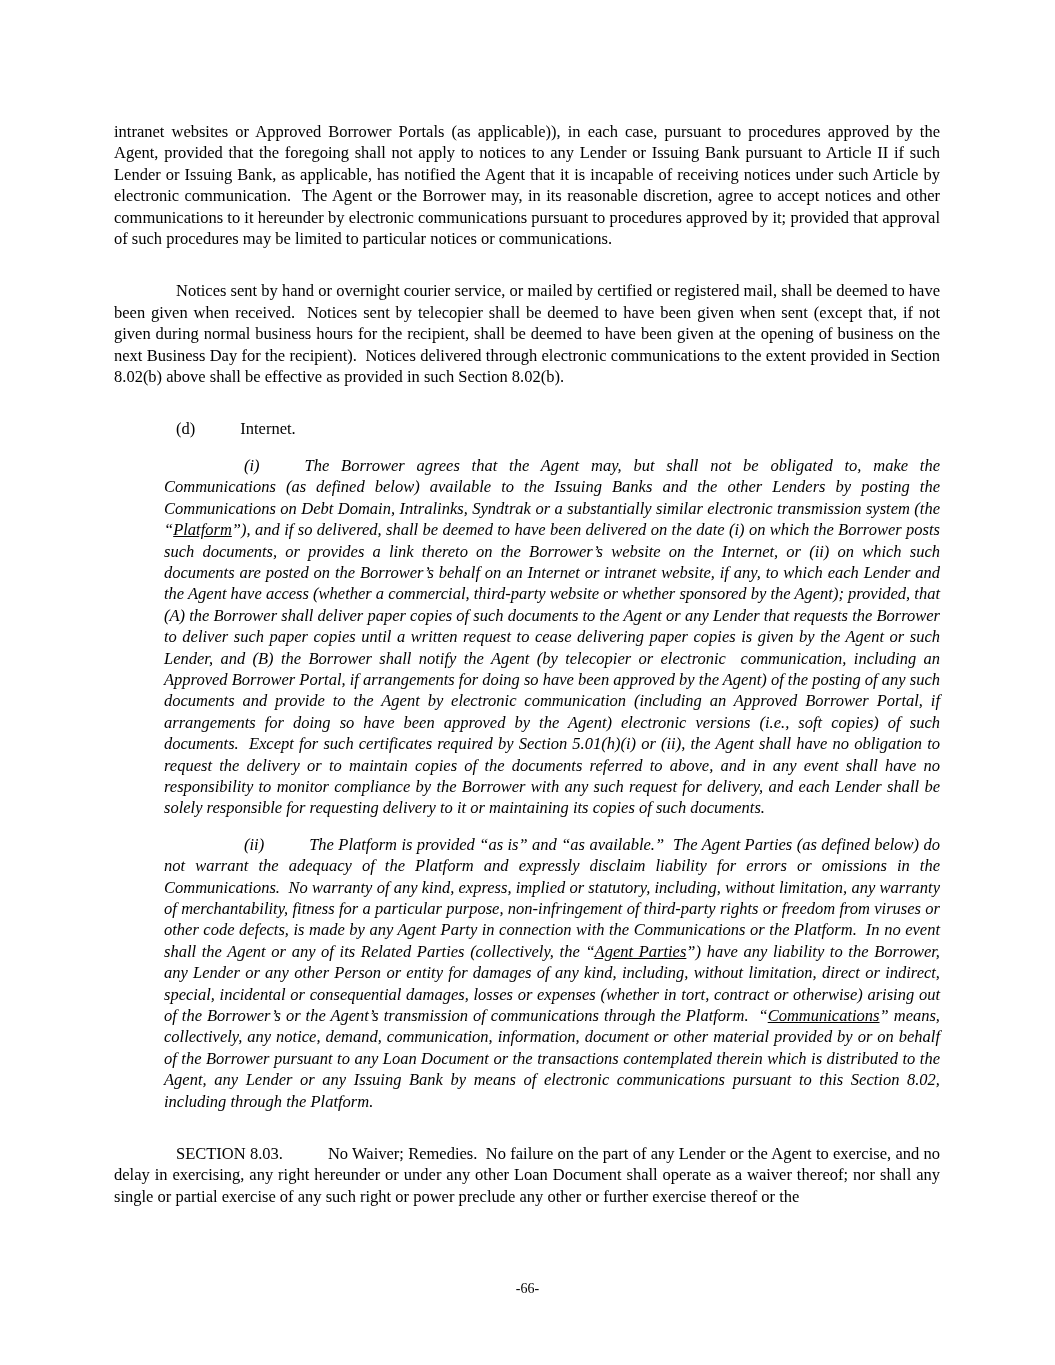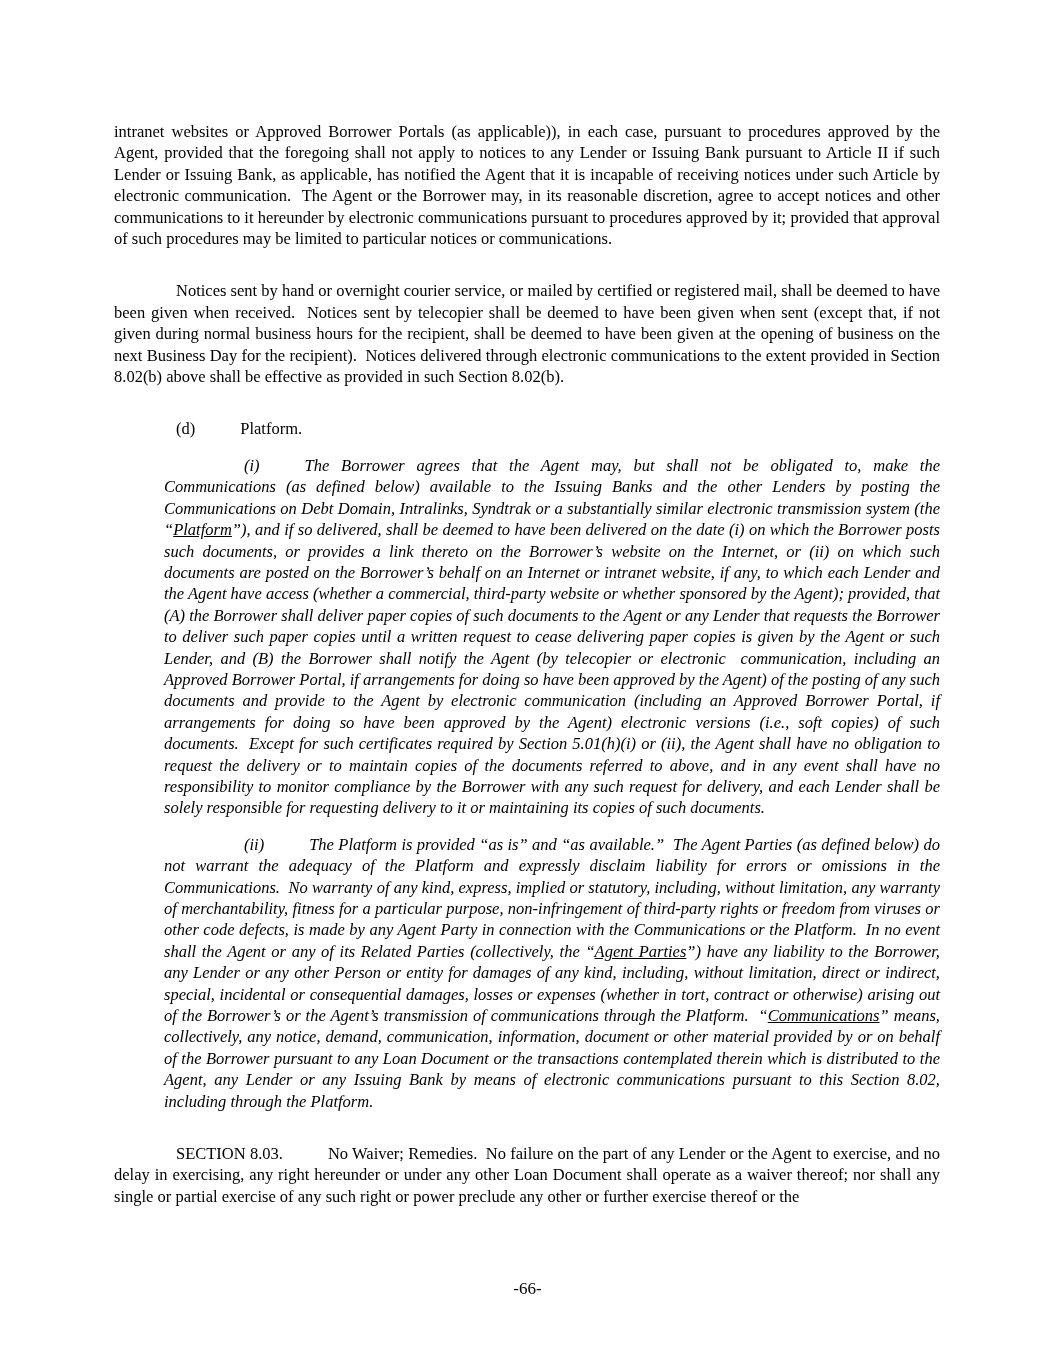--- a/index.html
+++ b/index.html
@@ -42,30 +42,30 @@
   .u {
     text-decoration: underline;
   }
   .footer {
     position: absolute;
     top: 1278px;
     left: 0;
     width: 1055px;
     text-align: center;
     font-family: "Liberation Serif", "DejaVu Serif", serif;
-    font-size: 17px;
+    font-size: 14px;
     color: #000000;
   }
 </style>
 </head>
 <body>
 
 <div class="page">
   <div class="doc" id="doc-body">
       <p class="flush"><span>intranet websites or Approved Borrower Portals (as applicable)), in each case, pursuant to procedures approved by the Agent, provided that the foregoing shall not apply to notices to any Lender or Issuing Bank pursuant to Article II if such Lender or Issuing Bank, as applicable, has notified the Agent that it is incapable of receiving notices under such Article by electronic communication.&nbsp; The Agent or the Borrower may, in its reasonable discretion, agree to accept notices and other communications to it hereunder by electronic communications pursuant to procedures approved by it; provided that approval of such procedures may be limited to particular notices or communications.</span></p>
       <p class="indent"><span>Notices sent by hand or overnight courier service, or mailed by certified or registered mail, shall be deemed to have been given when received.&nbsp; Notices sent by telecopier shall be deemed to have been given when sent (except that, if not given during normal business hours for the recipient, shall be deemed to have been given at the opening of business on the next Business Day for the recipient).&nbsp; Notices delivered through electronic communications to the extent provided in Section 8.02(b) above shall be effective as provided in such Section 8.02(b).</span></p>
-      <p class="indent"><span>(d)</span><span class="tab"></span><span>Platform.</span></p>
+      <p class="indent"><span>(d)</span><span class="tab"></span><span>Internet.</span></p>
       <p class="sub"><span>(i)</span><span class="tab"></span><span>The Borrower agrees that the Agent may, but shall not be obligated to, make the Communications (as defined below) available to the Issuing Banks and the other Lenders by posting the Communications on Debt Domain, Intralinks, Syndtrak or a substantially similar electronic transmission system (the “</span><span class="u">Platform</span><span>”), and if so delivered, shall be deemed to have been delivered on the date (i) on which the Borrower posts such documents, or provides a link thereto on the Borrower’s website on the Internet, or (ii) on which such documents are posted on the Borrower’s behalf on an Internet or intranet website, if any, to which each Lender and the Agent have access (whether a commercial, third-party website or whether sponsored by the Agent); provided, that (A) the Borrower shall deliver paper copies of such documents to the Agent or any Lender that requests the Borrower to deliver such paper copies until a written request to cease delivering paper copies is given by the Agent or such Lender, and (B) the Borrower shall notify the Agent (by telecopier or electronic&nbsp; communication, including an Approved Borrower Portal, if arrangements for doing so have been approved by the Agent) of the posting of any such documents and provide to the Agent by electronic communication (including an Approved Borrower Portal, if arrangements for doing so have been approved by the Agent) electronic versions (i.e., soft copies) of such documents.&nbsp; Except for such certificates required by Section 5.01(h)(i) or (ii), the Agent shall have no obligation to request the delivery or to maintain copies of the documents referred to above, and in any event shall have no responsibility to monitor compliance by the Borrower with any such request for delivery, and each Lender shall be solely responsible for requesting delivery to it or maintaining its copies of such documents.</span></p>
       <p class="sub"><span>(ii)</span><span class="tab"></span><span>The Platform is provided “as is” and “as available.”&nbsp; The Agent Parties (as defined below) do not warrant the adequacy of the Platform and expressly disclaim liability for errors or omissions in the Communications.&nbsp; No warranty of any kind, express, implied or statutory, including, without limitation, any warranty of merchantability, fitness for a particular purpose, non-infringement of third-party rights or freedom from viruses or other code defects, is made by any Agent Party in connection with the Communications or the Platform.&nbsp; In no event shall the Agent or any of its Related Parties (collectively, the “</span><span class="u">Agent Parties</span><span>”) have any liability to the Borrower, any Lender or any other Person or entity for damages of any kind, including, without limitation, direct or indirect, special, incidental or consequential damages, losses or expenses (whether in tort, contract or otherwise) arising out of the Borrower’s or the Agent’s transmission of communications through the Platform.&nbsp; “</span><span class="u">Communications</span><span>” means, collectively, any notice, demand, communication, information, document or other material provided by or on behalf of the Borrower pursuant to any Loan Document or the transactions contemplated therein which is distributed to the Agent, any Lender or any Issuing Bank by means of electronic communications pursuant to this Section 8.02, including through the Platform.</span></p>
       <p class="indent"><span>SECTION 8.03.</span><span class="tab"></span><span>No Waiver; Remedies.&nbsp; No failure on the part of any Lender or the Agent to exercise, and no delay in exercising, any right hereunder or under any other Loan Document shall operate as a waiver thereof; nor shall any single or partial exercise of any such right or power preclude any other or further exercise thereof or the</span></p>
     </div>
   <div class="footer">-66-</div>
 </div>
 
 </body></html>

